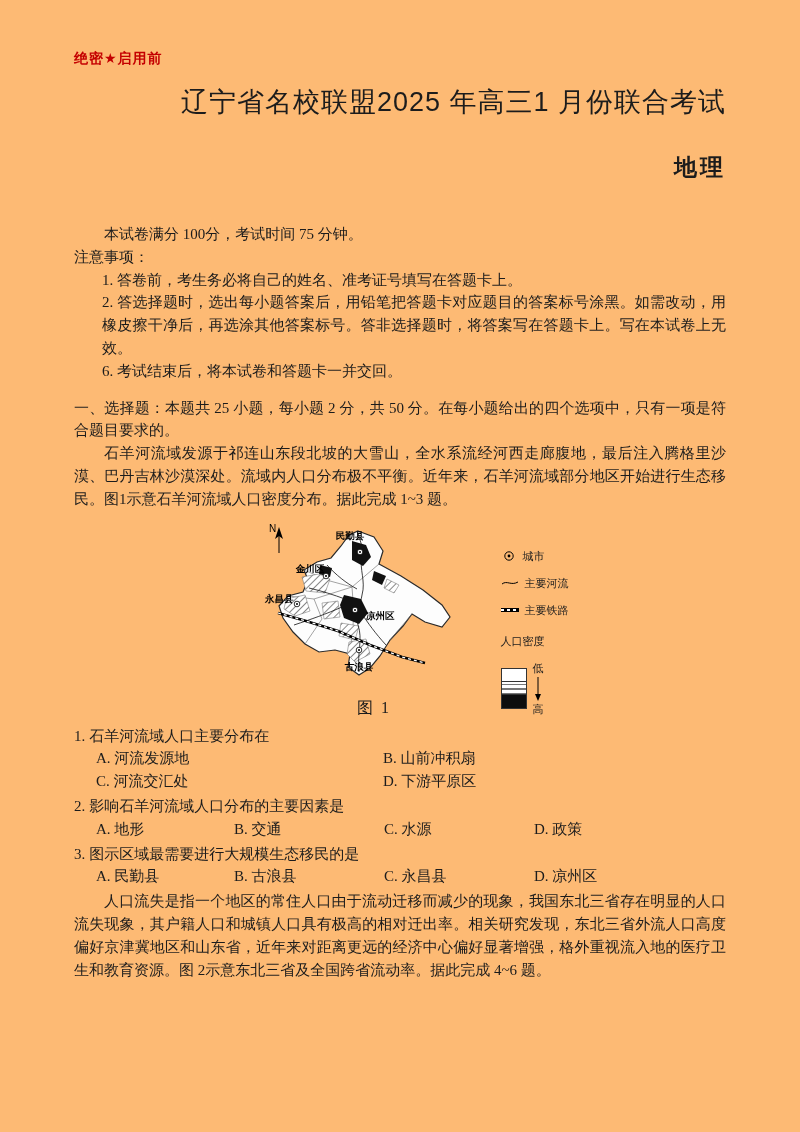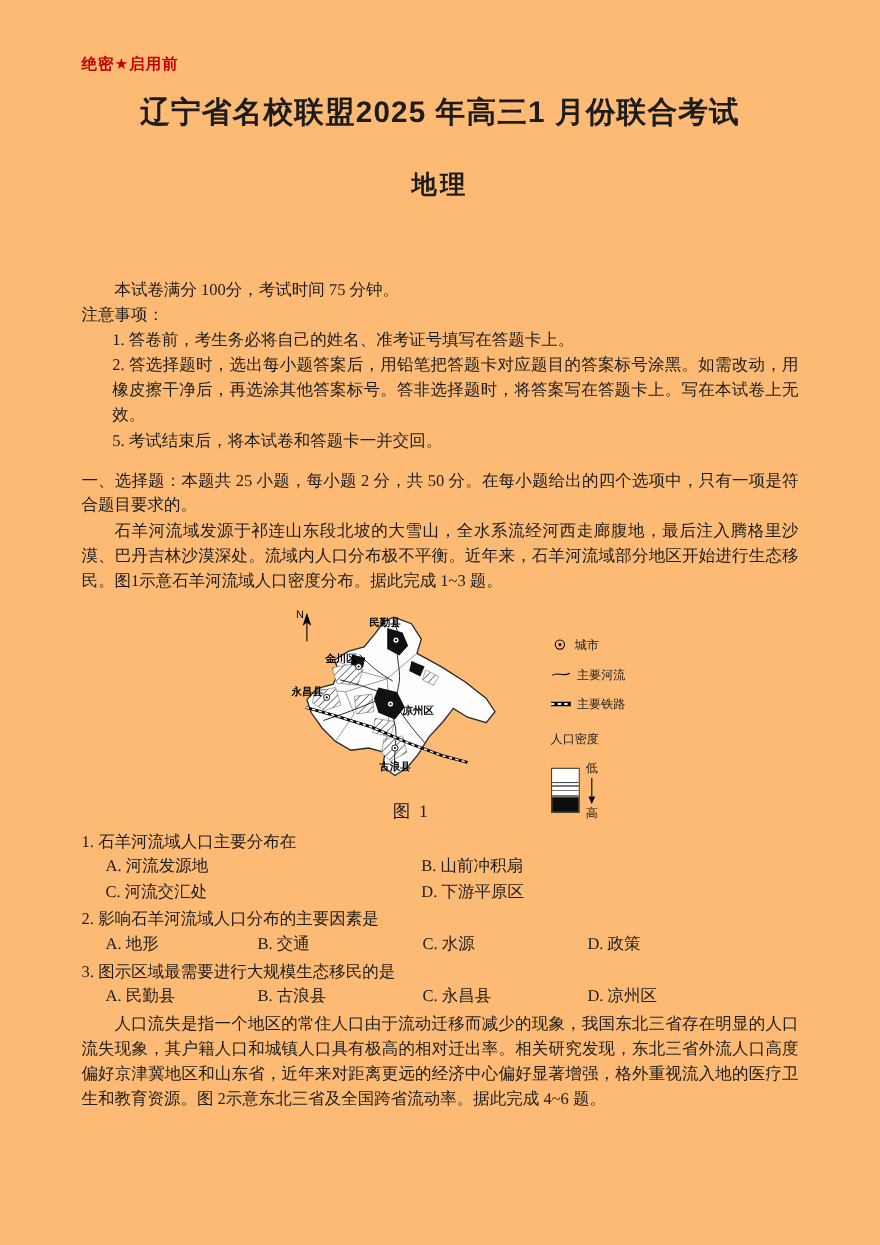--- a/index.html
+++ b/index.html
@@ -9,25 +9,25 @@
     font-family:"Liberation Serif","DejaVu Serif",serif;
     color:#1c1c1c;
   }
   .page { width:800px; height:1132px; padding:50px 74px 0 74px; background:#fdba74; }
 
   .classification {
     color:#c40000; font-size:14px; font-weight:bold; letter-spacing:1px;
     font-family:"Liberation Sans","DejaVu Sans",sans-serif;
   }
   .title {
-    text-align:center; font-size:27px; font-weight:bold; margin-top:16px;
+    text-align:right; font-size:27px; font-weight:normal; margin-top:16px;
     letter-spacing:1px; font-family:"Liberation Sans","DejaVu Sans",sans-serif;
   }
   .subject {
-    text-align:center; font-size:23px; font-weight:bold; margin-top:32px; margin-bottom:70px;
+    text-align:right; font-size:23px; font-weight:bold; margin-top:32px; margin-bottom:40px;
     letter-spacing:3px; font-family:Liberation Sans, sans-serif;
   }
 
   .body { font-size:15px; line-height:1.52; text-align:justify; }
   .indent { text-indent:2em; }
   .notice { margin-left:28px; }
   .section-heading { margin-top:14px; }
 
   .figure { display:flex; justify-content:center; align-items:flex-start; gap:14px; margin:8px 0 6px 30px; }
   .map-col { display:flex; flex-direction:column; align-items:center; }
@@ -59,21 +59,21 @@
 
   <div class="classification">绝密★启用前</div>
   <h1 class="title">辽宁省名校联盟2025 年高三1 月份联合考试</h1>
   <h2 class="subject">地理</h2>
 
   <p class="body indent">本试卷满分 100分，考试时间 75 分钟。</p>
   <p class="body">注意事项：</p>
   <div>
     <p class="body notice">1. 答卷前，考生务必将自己的姓名、准考证号填写在答题卡上。</p>
     <p class="body notice">2. 答选择题时，选出每小题答案后，用铅笔把答题卡对应题目的答案标号涂黑。如需改动，用橡皮擦干净后，再选涂其他答案标号。答非选择题时，将答案写在答题卡上。写在本试卷上无效。</p>
-    <p class="body notice">5. 考试结束后，将本试卷和答题卡一并交回。</p>
+    <p class="body notice">6. 考试结束后，将本试卷和答题卡一并交回。</p>
   </div>
 
   <p class="body section-heading">一、选择题：本题共 25 小题，每小题 2 分，共 50 分。在每小题给出的四个选项中，只有一项是符合题目要求的。</p>
   <p class="body indent">石羊河流域发源于祁连山东段北坡的大雪山，全水系流经河西走廊腹地，最后注入腾格里沙漠、巴丹吉林沙漠深处。流域内人口分布极不平衡。近年来，石羊河流域部分地区开始进行生态移民。图1示意石羊河流域人口密度分布。据此完成 1~3 题。</p>
 
   <figure class="figure">
     <div class="map-col">
       <svg width="225" height="163" viewBox="0 0 225 163">
         <defs>
           <pattern id="hatch" width="5" height="5" patternUnits="userSpaceOnUse" patternTransform="rotate(45)">

